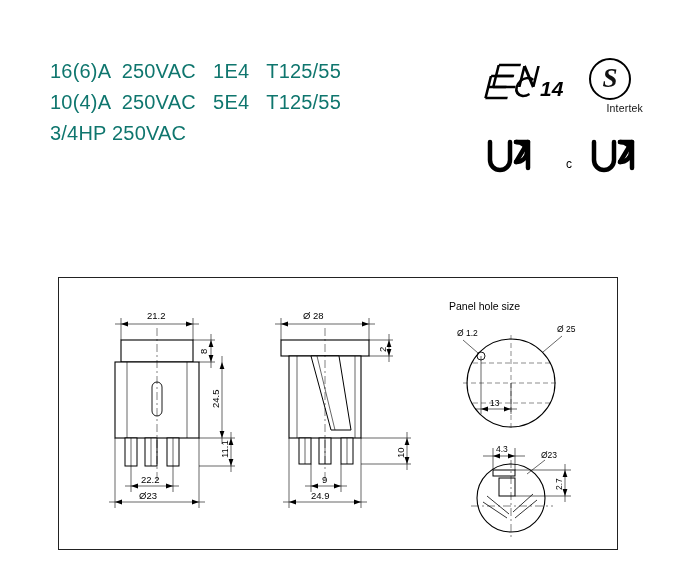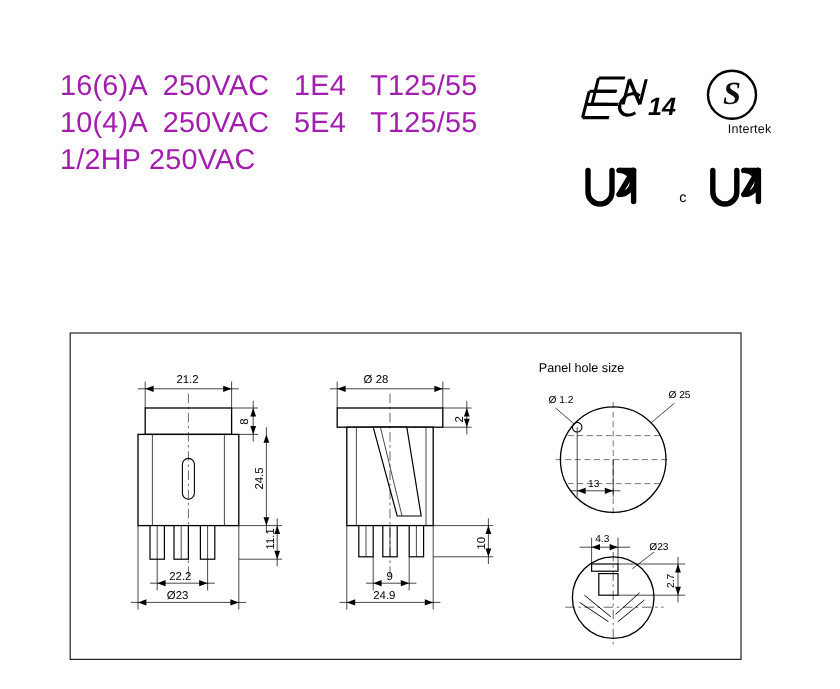--- a/index.html
+++ b/index.html
@@ -23,25 +23,25 @@
   }
 
   
   .ratings {
     position: absolute;
     left: 50px;
     top: 56px;
     width: 420px;
   }
   .rating-line {
-    font-size: 24px;
+    font-size: 20px;
     line-height: 31px;
     letter-spacing: 0.2px;
     white-space: pre;
-    color: #a21caf;
+    color: #0f766e;
   }
 
   
   .certs {
     position: absolute;
     left: 478px;
     top: 56px;
     width: 190px;
     height: 150px;
   }
@@ -128,21 +128,21 @@
   }
 </style>
 </head>
 <body>
 
 <div id="page">
 
   <div class="ratings">
     <div class="rating-line">16(6)A  250VAC   1E4   T125/55</div>
     <div class="rating-line">10(4)A  250VAC   5E4   T125/55</div>
-    <div class="rating-line">1/2HP 250VAC</div>
+    <div class="rating-line">3/4HP 250VAC</div>
   </div>
 
   <div class="certs">
 
     <div class="enec">
       <svg width="92" height="48" viewBox="0 0 92 48">
         <g fill="none" stroke="#000" stroke-width="2.6" stroke-linecap="butt">
 
           <g transform="skewX(-14)">
 

